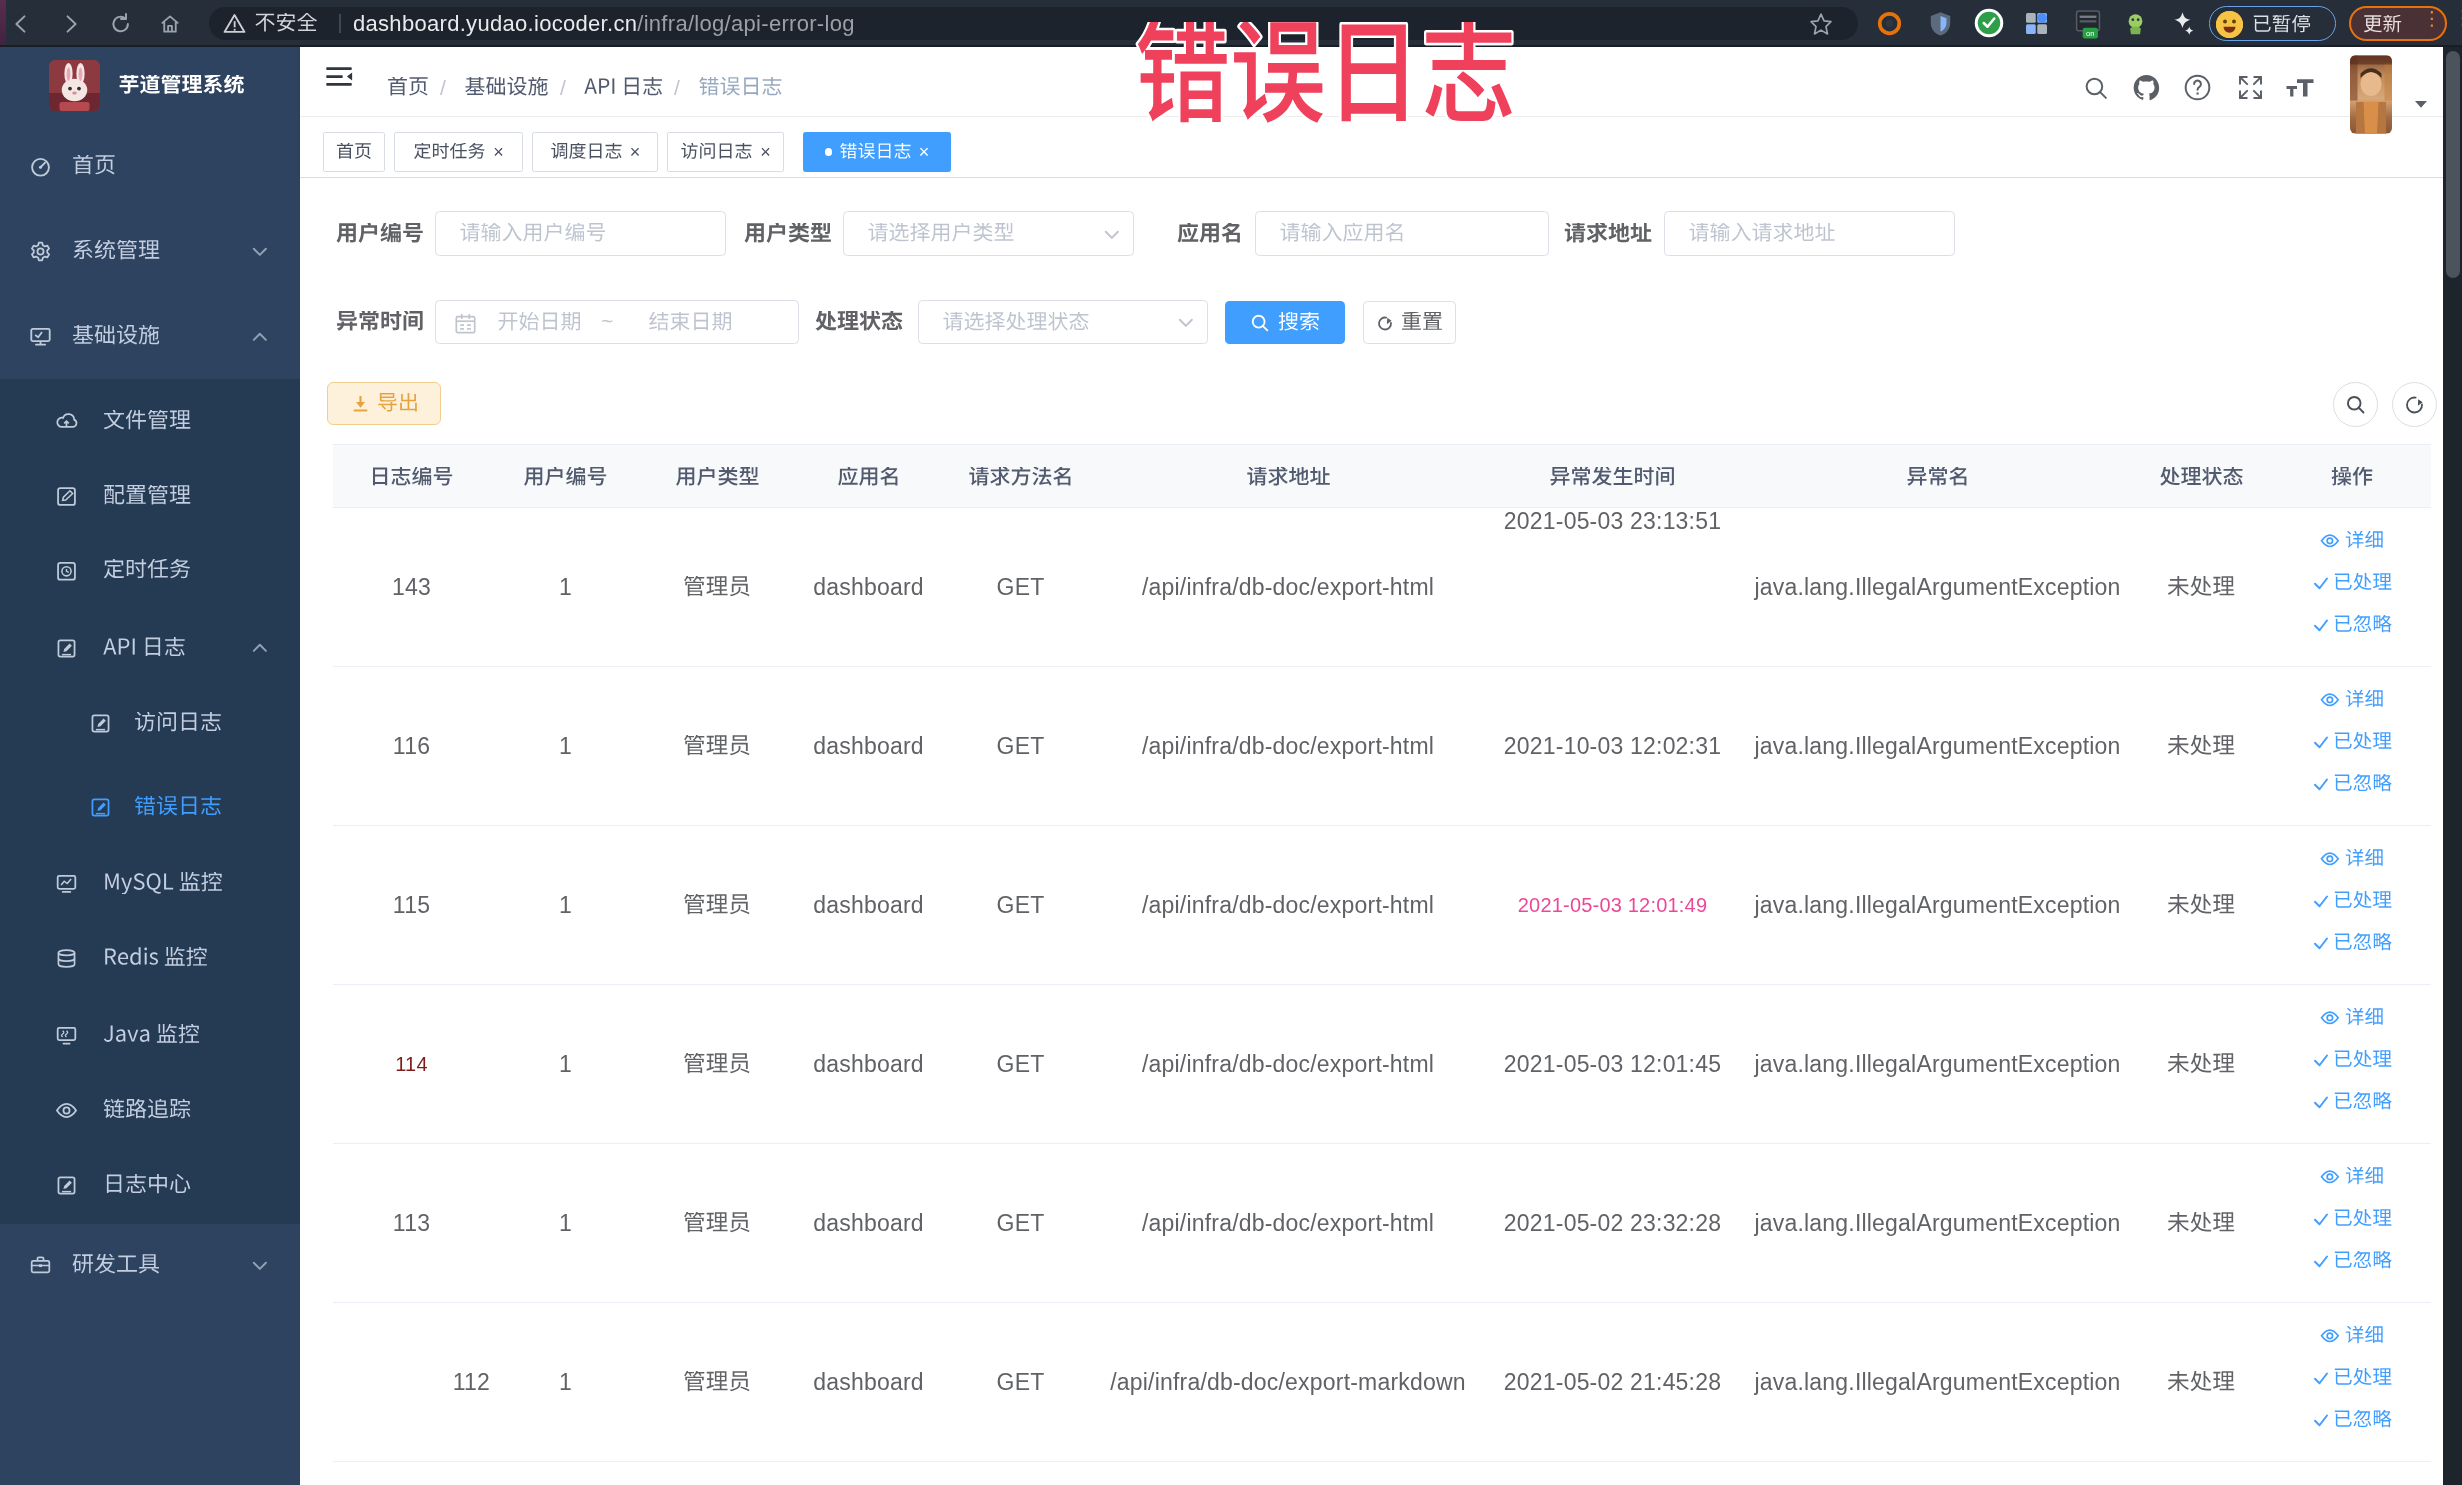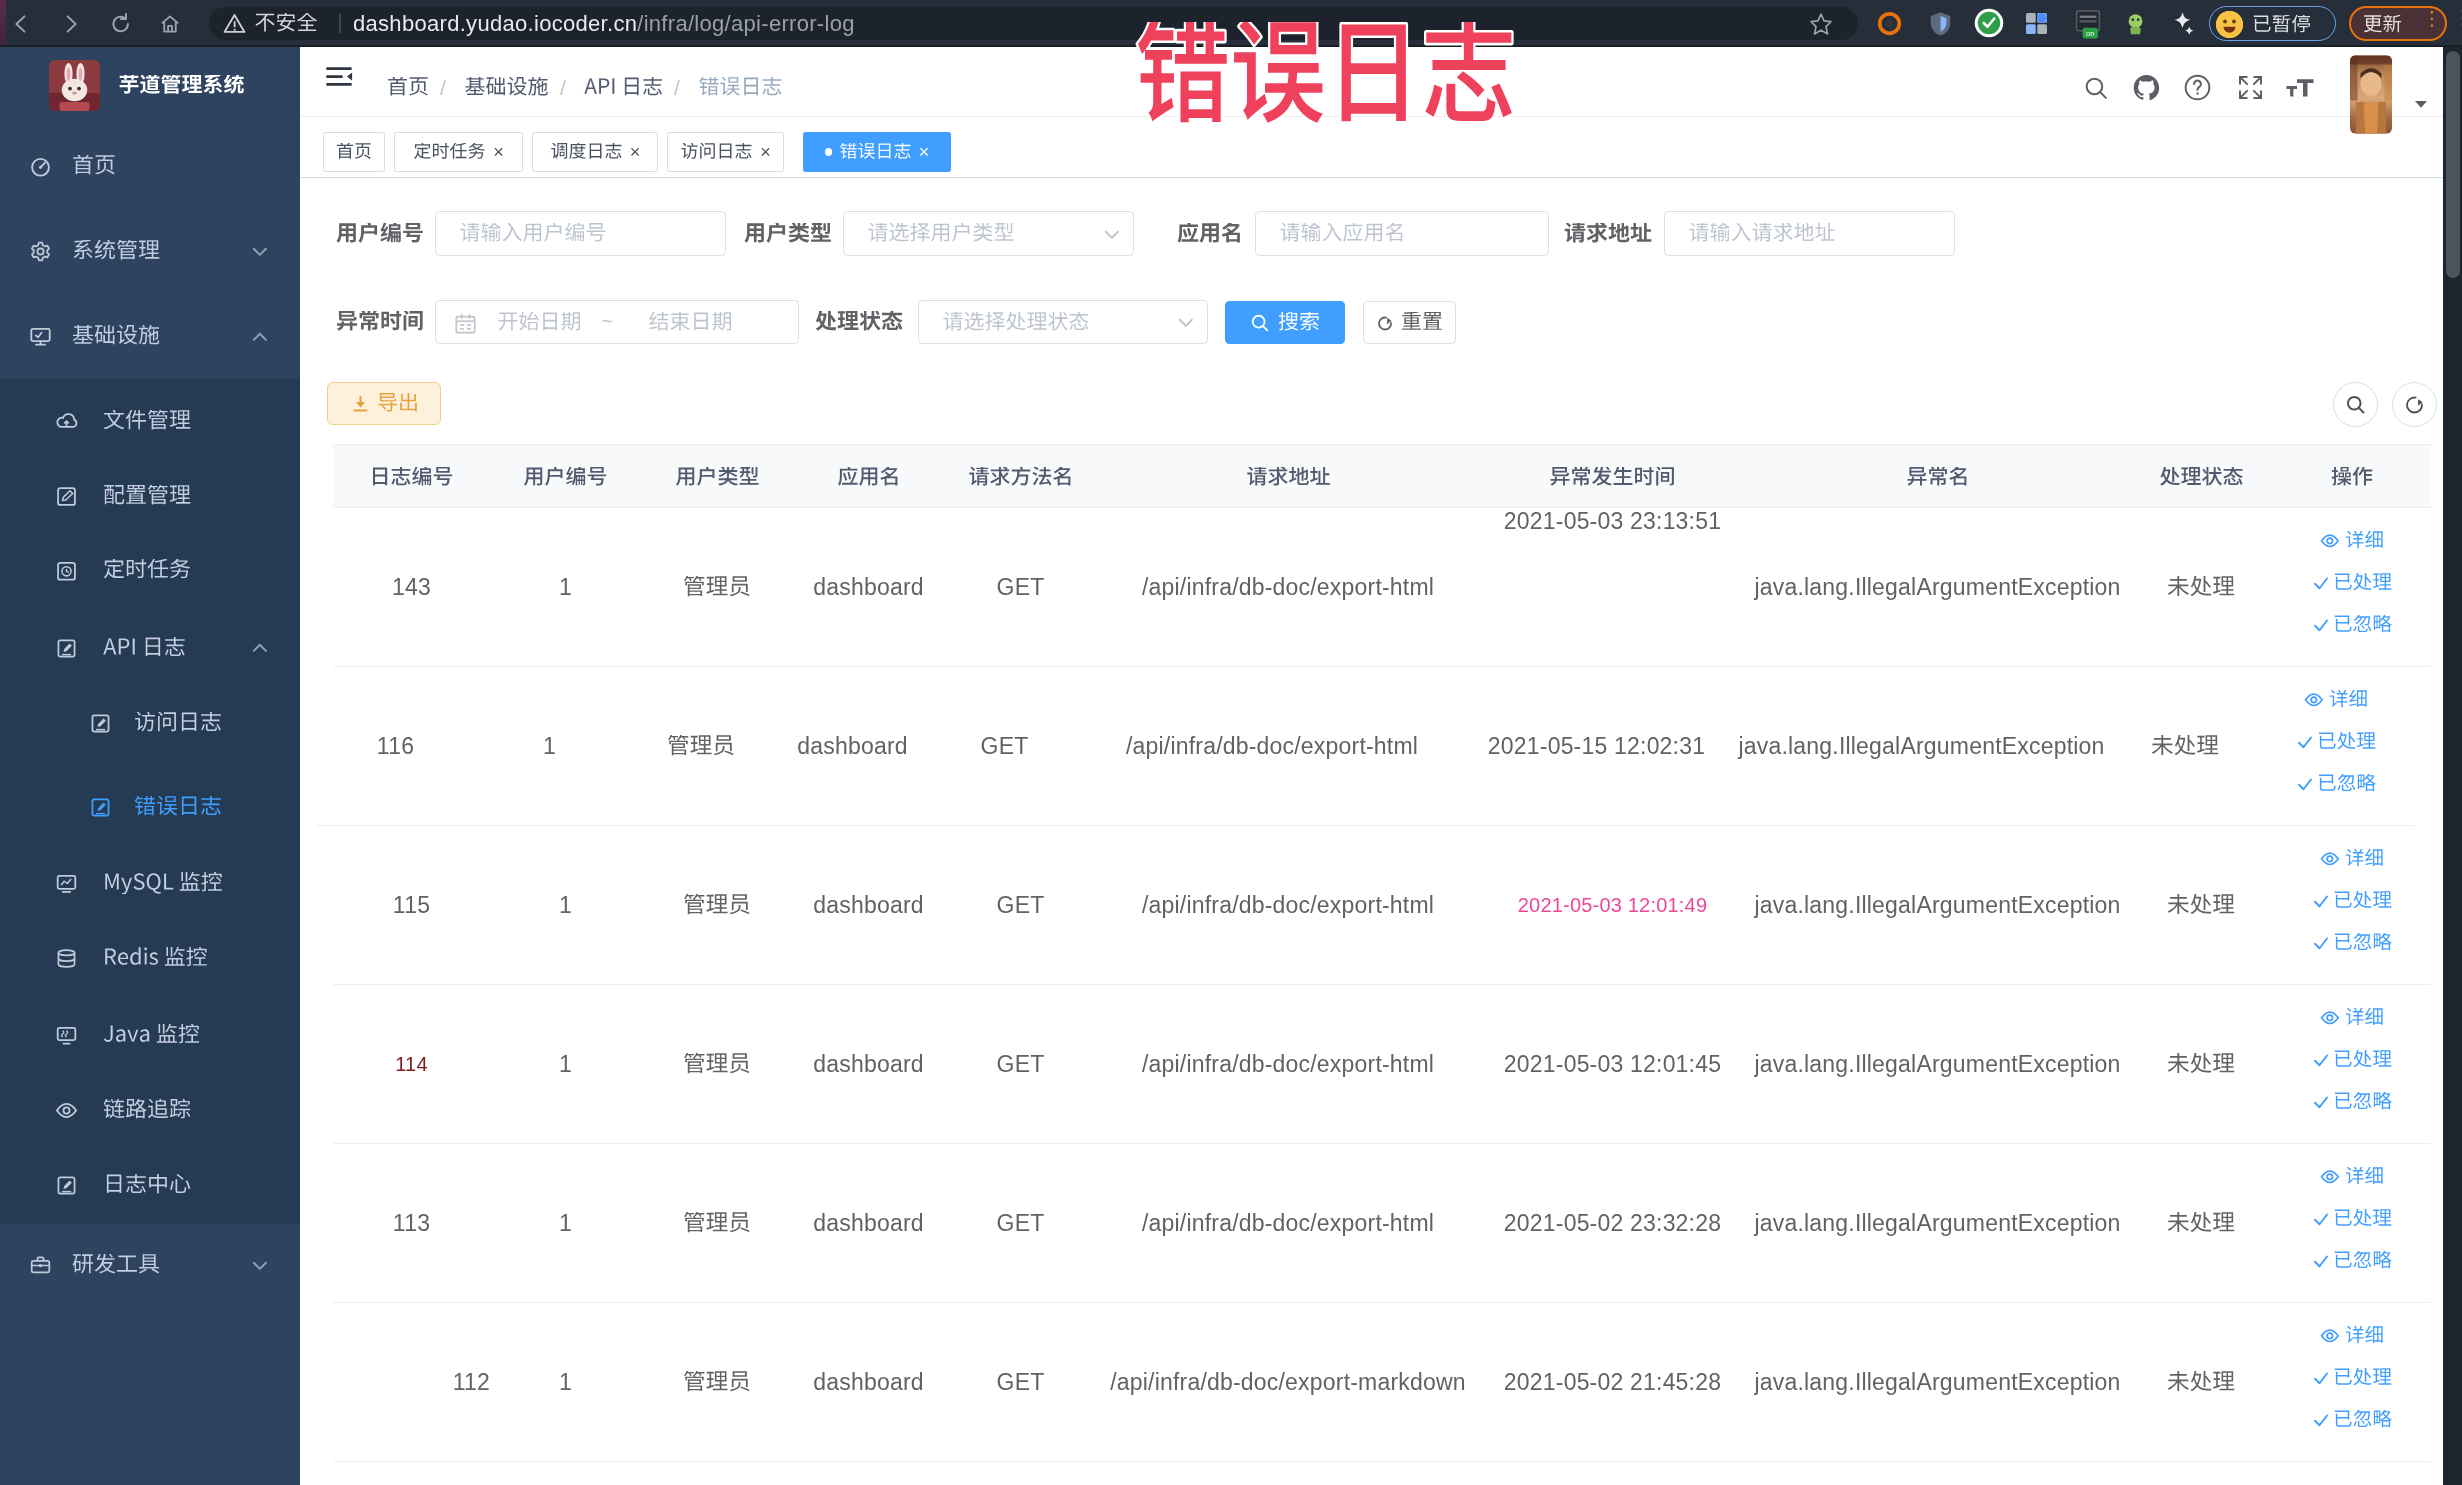--- a/index.html
+++ b/index.html
@@ -948,21 +948,21 @@
           </svg>
           <div style="width:3.8px"></div>
           <svg style="display:block;" width="59" height="19.7" viewBox="0 0 78 26" fill="#409eff">
             <use href="#g3" transform="translate(0.0 20.8) scale(0.02600 -0.02600)"></use>
             <use href="#g148" transform="translate(26.0 20.8) scale(0.02600 -0.02600)"></use>
             <use href="#g149" transform="translate(52.0 20.8) scale(0.02600 -0.02600)"></use>
           </svg>
         </div>
       </div>
     </div>
-    <div style="position:absolute;left:17px;top:489px;width:2098px;height:159px;border-bottom:0.8px solid #ebeef5;">
+    <div style="position:absolute;left:33px;top:489px;width:2098px;height:159px;border-bottom:0.8px solid #ebeef5;">
       <div style="position:absolute;left:0px;top:0px;width:157px;height:159px;display:flex;align-items:center;justify-content:center;">
         <span style="font-size:23px;color:#606266;letter-spacing:0.2px;white-space:nowrap">116</span>
       </div>
       <div style="position:absolute;left:157px;top:0px;width:151px;height:159px;display:flex;align-items:center;justify-content:center;">
         <span style="font-size:23px;color:#606266;letter-spacing:0.2px;white-space:nowrap">1</span>
       </div>
       <div style="position:absolute;left:308px;top:0px;width:152px;height:159px;display:flex;align-items:center;justify-content:center;">
         <svg style="display:block;" width="68" height="23" viewBox="0 0 90 30" fill="#606266">
           <use href="#g18" transform="translate(0.0 24.0) scale(0.03000 -0.03000)"></use>
           <use href="#g19" transform="translate(30.0 24.0) scale(0.03000 -0.03000)"></use>
@@ -972,21 +972,21 @@
       <div style="position:absolute;left:460px;top:0px;width:151px;height:159px;display:flex;align-items:center;justify-content:center;">
         <span style="font-size:23px;color:#606266;letter-spacing:0.2px;white-space:nowrap">dashboard</span>
       </div>
       <div style="position:absolute;left:612px;top:0px;width:151px;height:159px;display:flex;align-items:center;justify-content:center;">
         <span style="font-size:23px;color:#606266;letter-spacing:0.2px;white-space:nowrap">GET</span>
       </div>
       <div style="position:absolute;left:763px;top:0px;width:384px;height:159px;display:flex;align-items:center;justify-content:center;">
         <span style="font-size:23px;color:#606266;letter-spacing:0.2px;white-space:nowrap">/api/infra/db-doc/export-html</span>
       </div>
       <div style="position:absolute;left:1147px;top:0px;width:265px;height:159px;display:flex;align-items:center;justify-content:center;">
-        <span style="font-size:23px;color:#606266;letter-spacing:0.2px;white-space:nowrap">2021-05-15 12:02:31</span>
+        <span style="font-size:23px;color:#606266;letter-spacing:0.2px;white-space:nowrap">2021-10-03 12:02:31</span>
       </div>
       <div style="position:absolute;left:1412px;top:0px;width:385px;height:159px;display:flex;align-items:center;justify-content:center;">
         <span style="font-size:23px;color:#606266;letter-spacing:0.2px;white-space:nowrap">java.lang.IllegalArgumentException</span>
       </div>
       <div style="position:absolute;left:1796px;top:0px;width:144px;height:159px;display:flex;align-items:center;justify-content:center;">
         <svg style="display:block;" width="68" height="23" viewBox="0 0 90 30" fill="#606266">
           <use href="#g145" transform="translate(0.0 24.0) scale(0.03000 -0.03000)"></use>
           <use href="#g108" transform="translate(30.0 24.0) scale(0.03000 -0.03000)"></use>
           <use href="#g19" transform="translate(60.0 24.0) scale(0.03000 -0.03000)"></use>
         </svg>

